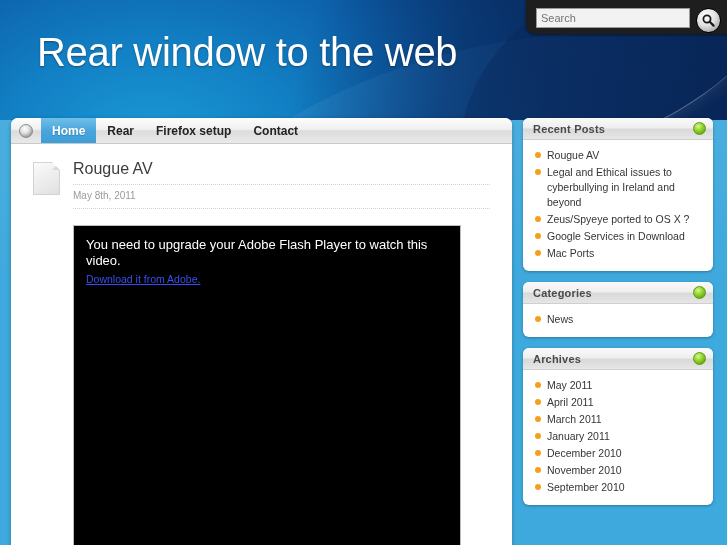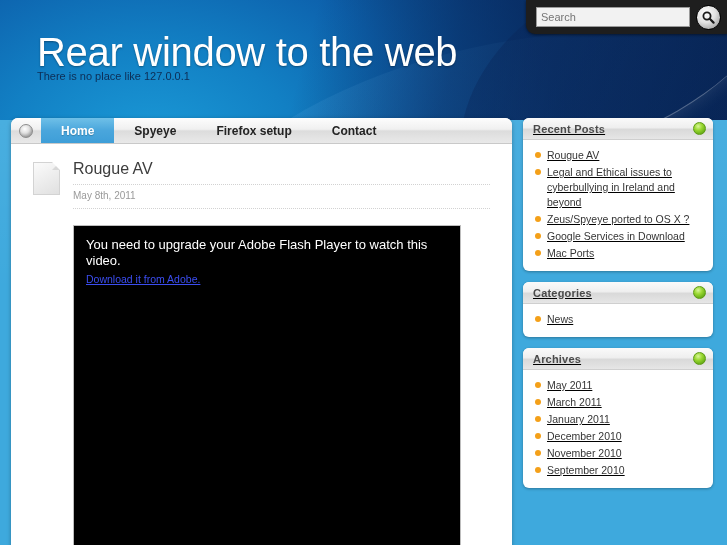--- a/index.html
+++ b/index.html
@@ -88,22 +88,22 @@
     position: absolute;
     right: 0;
     top: 0;
     width: 201px;
     height: 34px;
     background: #1e1e1e;
     border-bottom-left-radius: 9px;
     border-bottom-right-radius: 0;
     box-shadow: 0 1px 3px rgba(0,0,0,0.5);
     display: flex;
-    align-items: center;
-    padding: 0 6px 0 10px;
+    align-items: flex-start;
+    padding: 8px 6px 0 10px;
     gap: 6px;
   }
   .search-input {
     flex: 1;
     height: 20px;
     border: 1px solid #9a9a9a;
     background: #f2f2f2;
     font-size: 11px;
     font-family: "Liberation Sans", sans-serif;
     color: #777;
@@ -167,21 +167,21 @@
     border-radius: 50%;
     align-self: center;
     background: radial-gradient(circle at 40% 32%, #ffffff 0%, #e0e0e0 40%, #9d9d9d 75%, #707070 100%);
     border: 1px solid #8d8d8d;
     margin-right: 8px;
     flex: none;
   }
   .nav-item {
     display: flex;
     align-items: center;
-    padding: 0 20px;
+    padding: 0 11px;
     font-size: 12px;
     font-weight: bold;
     color: #232323;
     cursor: pointer;
     white-space: nowrap;
   }
   .nav-item.active {
     background: linear-gradient(180deg, #6fc0e8 0%, #4aa6dc 50%, #3e9ed8 100%);
     color: #ffffff;
     text-shadow: 0 1px 1px rgba(0,0,0,0.22);
@@ -258,21 +258,20 @@
     display: inline-block;
     cursor: pointer;
   }
 
   
   .sidebar {
     position: absolute;
     left: 523px;
     top: 118px;
     width: 190px;
-    text-decoration: underline;
   }
   .widget {
     background: #ffffff;
     border-radius: 6px;
     box-shadow: 0 1px 3px rgba(0,0,0,0.30);
     margin-bottom: 11px;
     overflow: hidden;
   }
   .widget-head {
     height: 22px;
@@ -321,21 +320,20 @@
 </head>
 <body>
 
 <div class="header">
   <div class="header-arc2"></div>
   <div class="header-bg-dark"></div>
   <div class="header-arc3"></div>
   <div class="header-arc"></div>
 
   <h1 class="site-title">Rear window to the web</h1>
-  <div class="site-tagline">There is no place like 127.0.0.1</div>
 
   <div class="search-wrap">
     <input class="search-input" type="text" placeholder="Search" style="">
     <button class="search-btn">
       <span>
         <svg width="15" height="15" viewBox="0 0 15 15">
           <circle cx="6" cy="6" r="3.6" fill="none" stroke="#1a1a1a" stroke-width="1.8"></circle>
           <line x1="8.7" y1="8.7" x2="12.6" y2="12.6" stroke="#1a1a1a" stroke-width="2.2" stroke-linecap="round"></line>
         </svg>
       </span>
@@ -343,21 +341,21 @@
   </div>
 </div>
 
 <div class="page-bg"></div>
 
 <div class="content">
 
   <nav class="navbar">
     <span class="nav-orb"></span>
     <div class="nav-item active">Home</div>
-    <div class="nav-item">Spyeye</div>
+    <div class="nav-item">Rear</div>
     <div class="nav-item">Firefox setup</div>
     <div class="nav-item">Contact</div>
   </nav>
 
   <article class="article">
     <div class="article-head">
       <div class="doc-icon"></div>
       <div class="article-headtext">
         <h2 class="article-title">Rougue AV</h2>
         <div class="article-date">May 8th, 2011</div>
@@ -404,20 +402,21 @@
   </section>
 
   <section class="widget">
     <div class="widget-head">
       <span class="widget-title">Archives</span>
       <span class="widget-orb"></span>
     </div>
     <div class="widget-body">
       <ul class="widget-list">
         <li>May 2011</li>
+        <li>April 2011</li>
         <li>March 2011</li>
         <li>January 2011</li>
         <li>December 2010</li>
         <li>November 2010</li>
         <li>September 2010</li>
       </ul>
     </div>
   </section>
 
 </aside>

